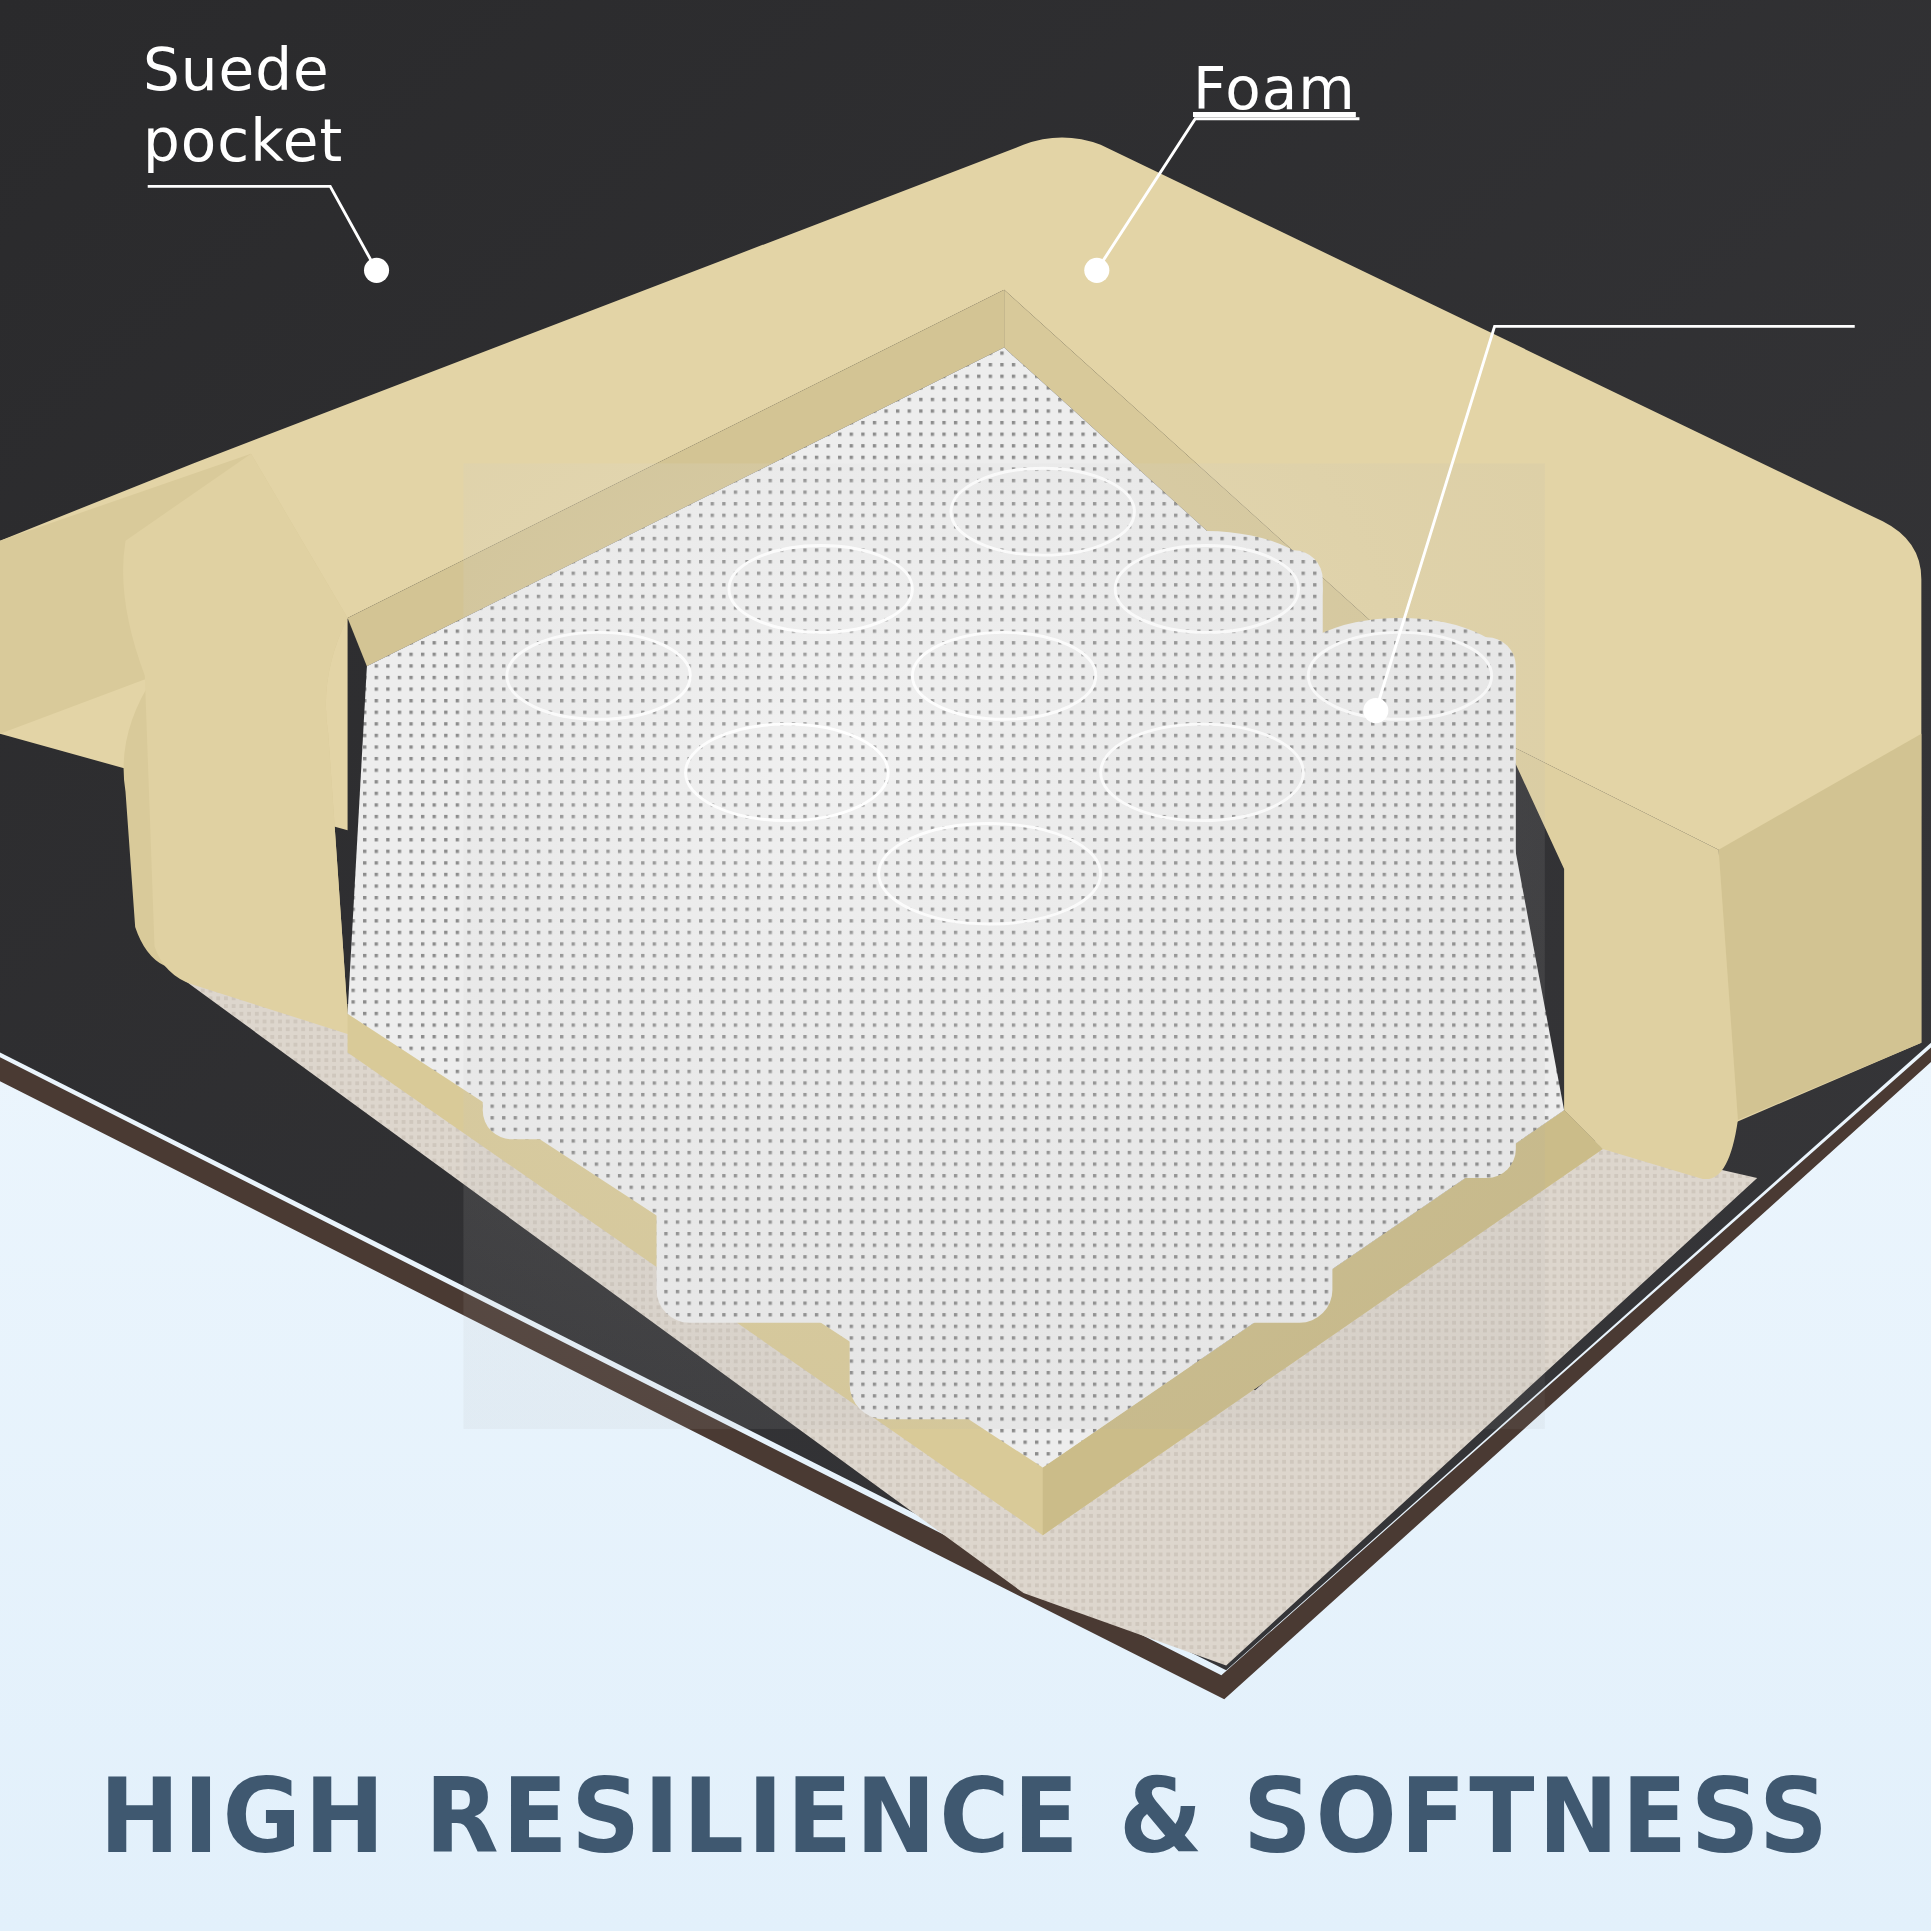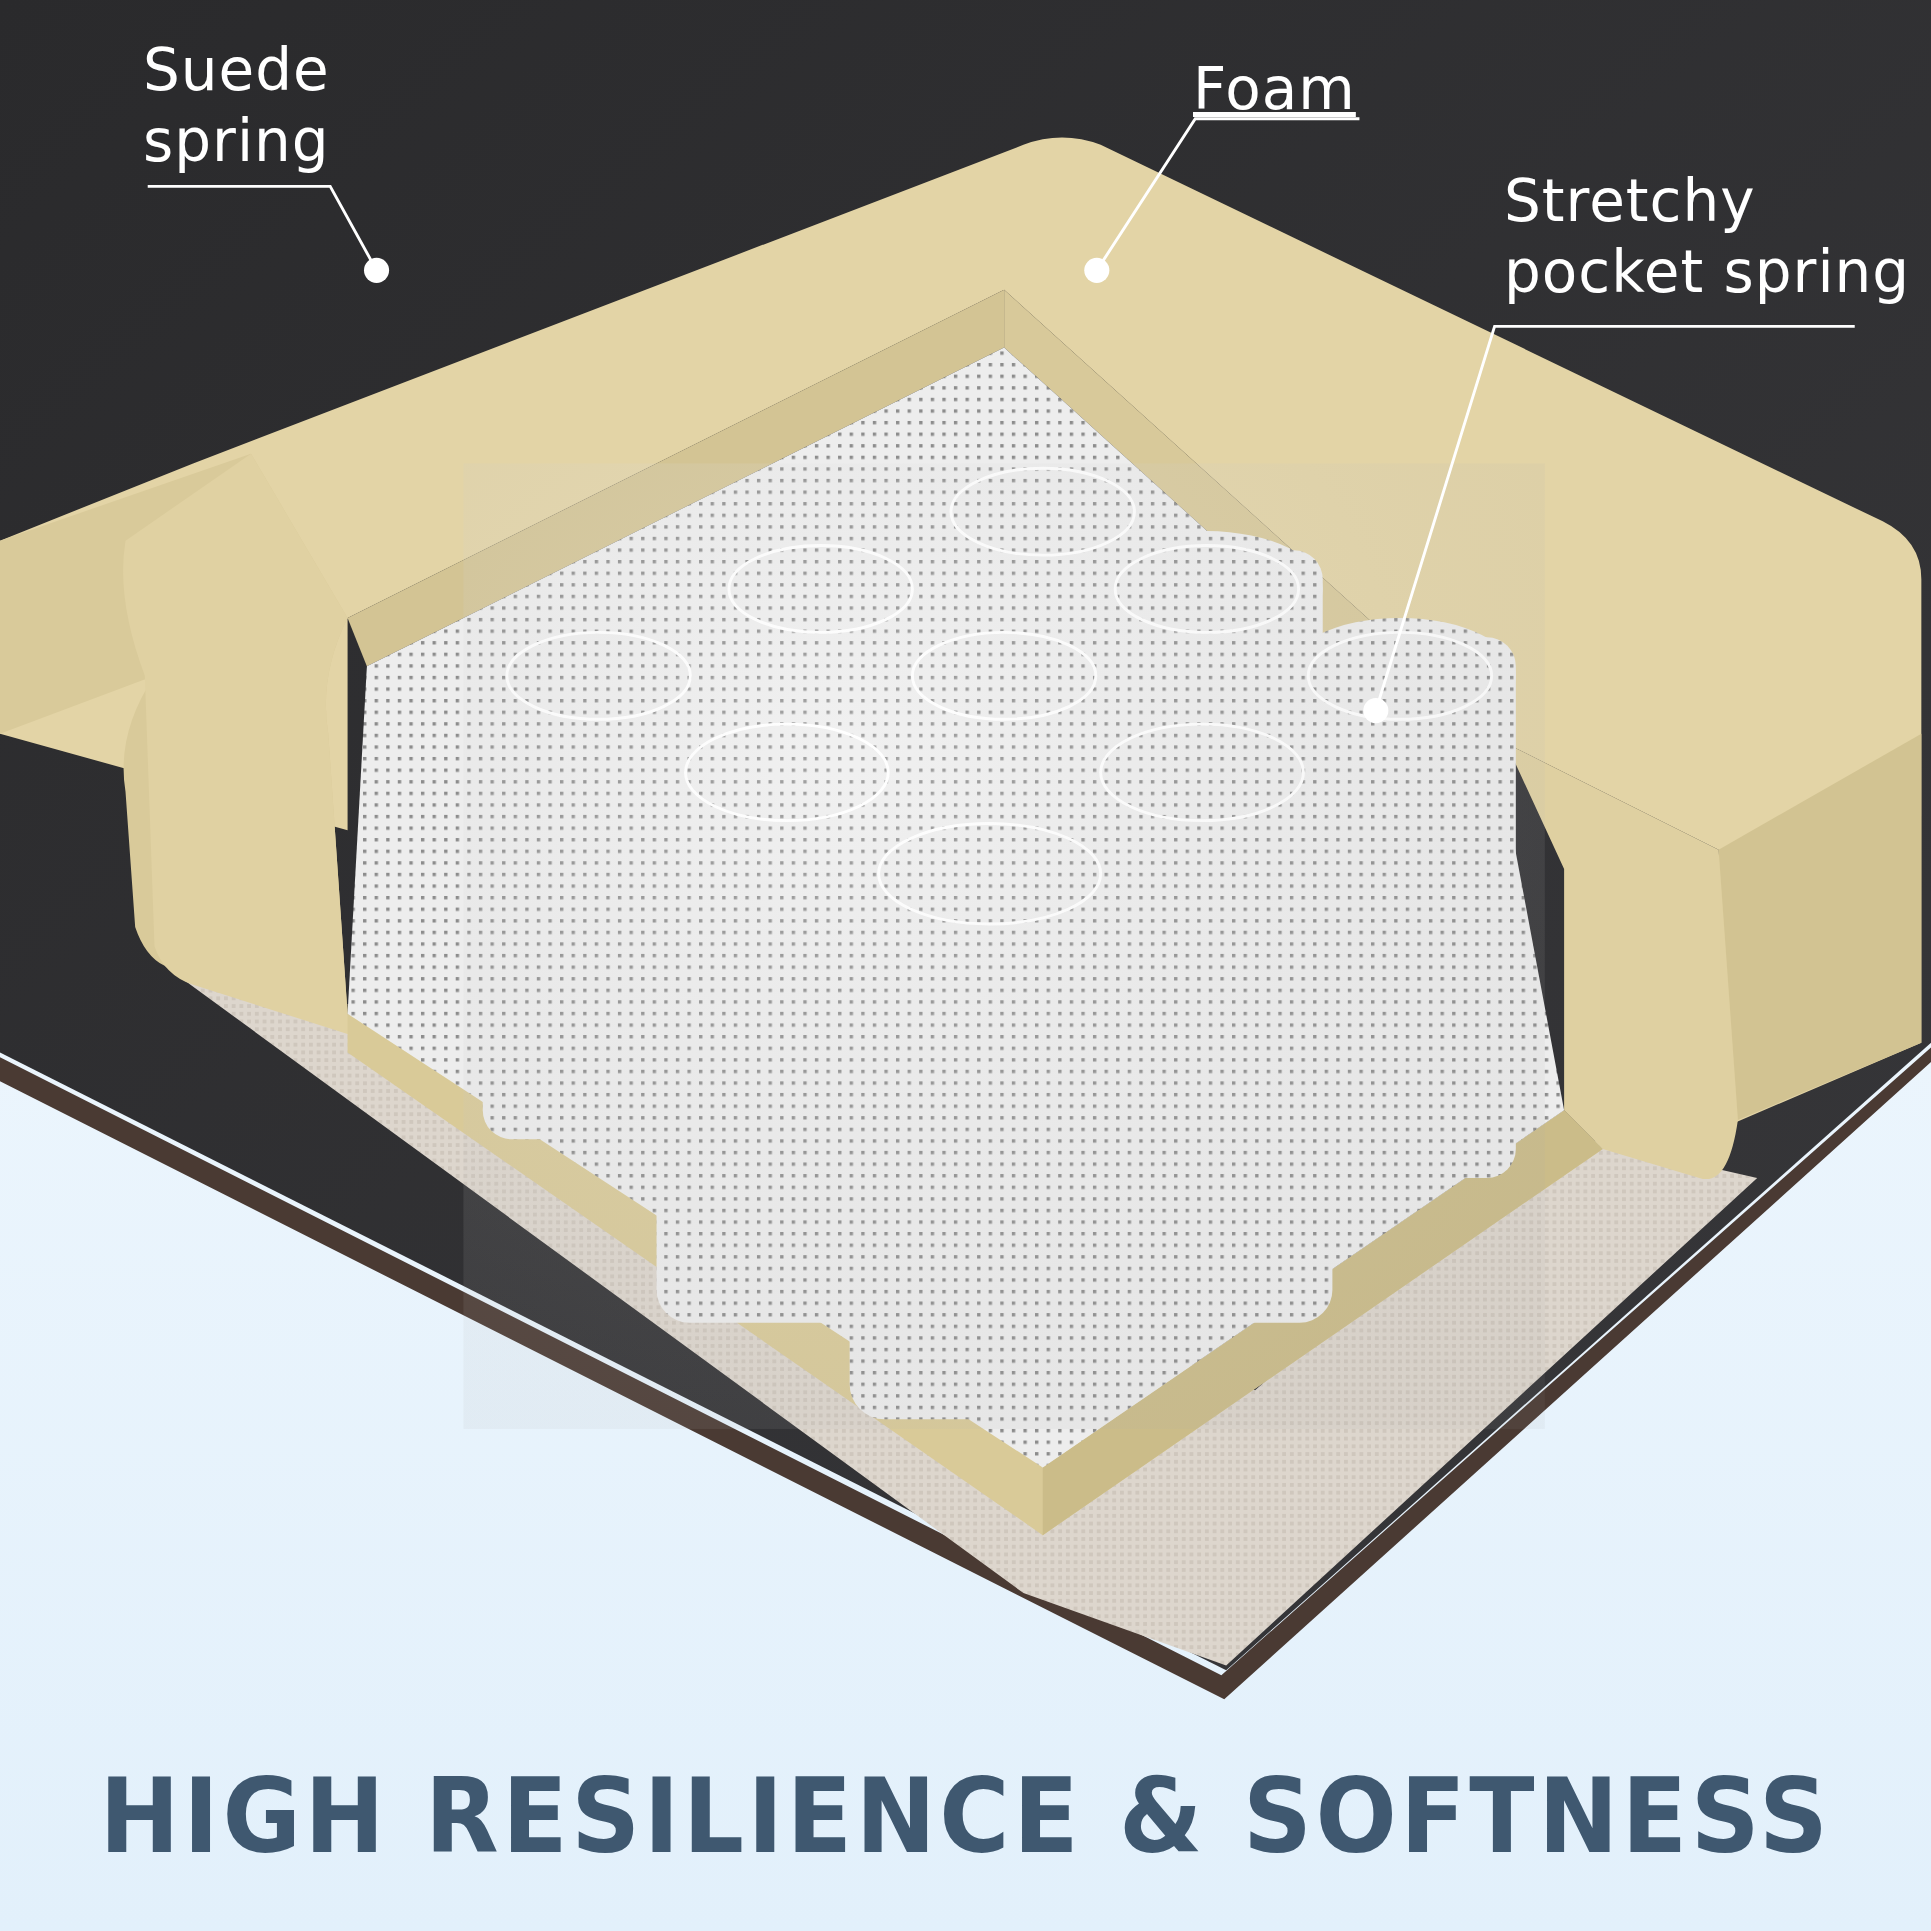--- a/index.html
+++ b/index.html
@@ -130,20 +130,18 @@
       <polyline points="1921,338 1548,338 1425,736"></polyline>
     </g>
     <g fill="#ffffff">
       <circle cx="390" cy="280" r="13"></circle>
       <circle cx="1136" cy="280" r="13"></circle>
       <circle cx="1425" cy="736" r="13"></circle>
     </g>
   </svg>
 
   <div id="label-suede" class="callout-text">Suede
-spring</div>
+pocket</div>
   <div id="label-foam" class="callout-text">Foam</div>
-  <div id="label-spring" class="callout-text">Stretchy
-pocket spring</div>
 
   <div class="headline">HIGH RESILIENCE &amp; SOFTNESS</div>
 </div>
 
 
 </body></html>

